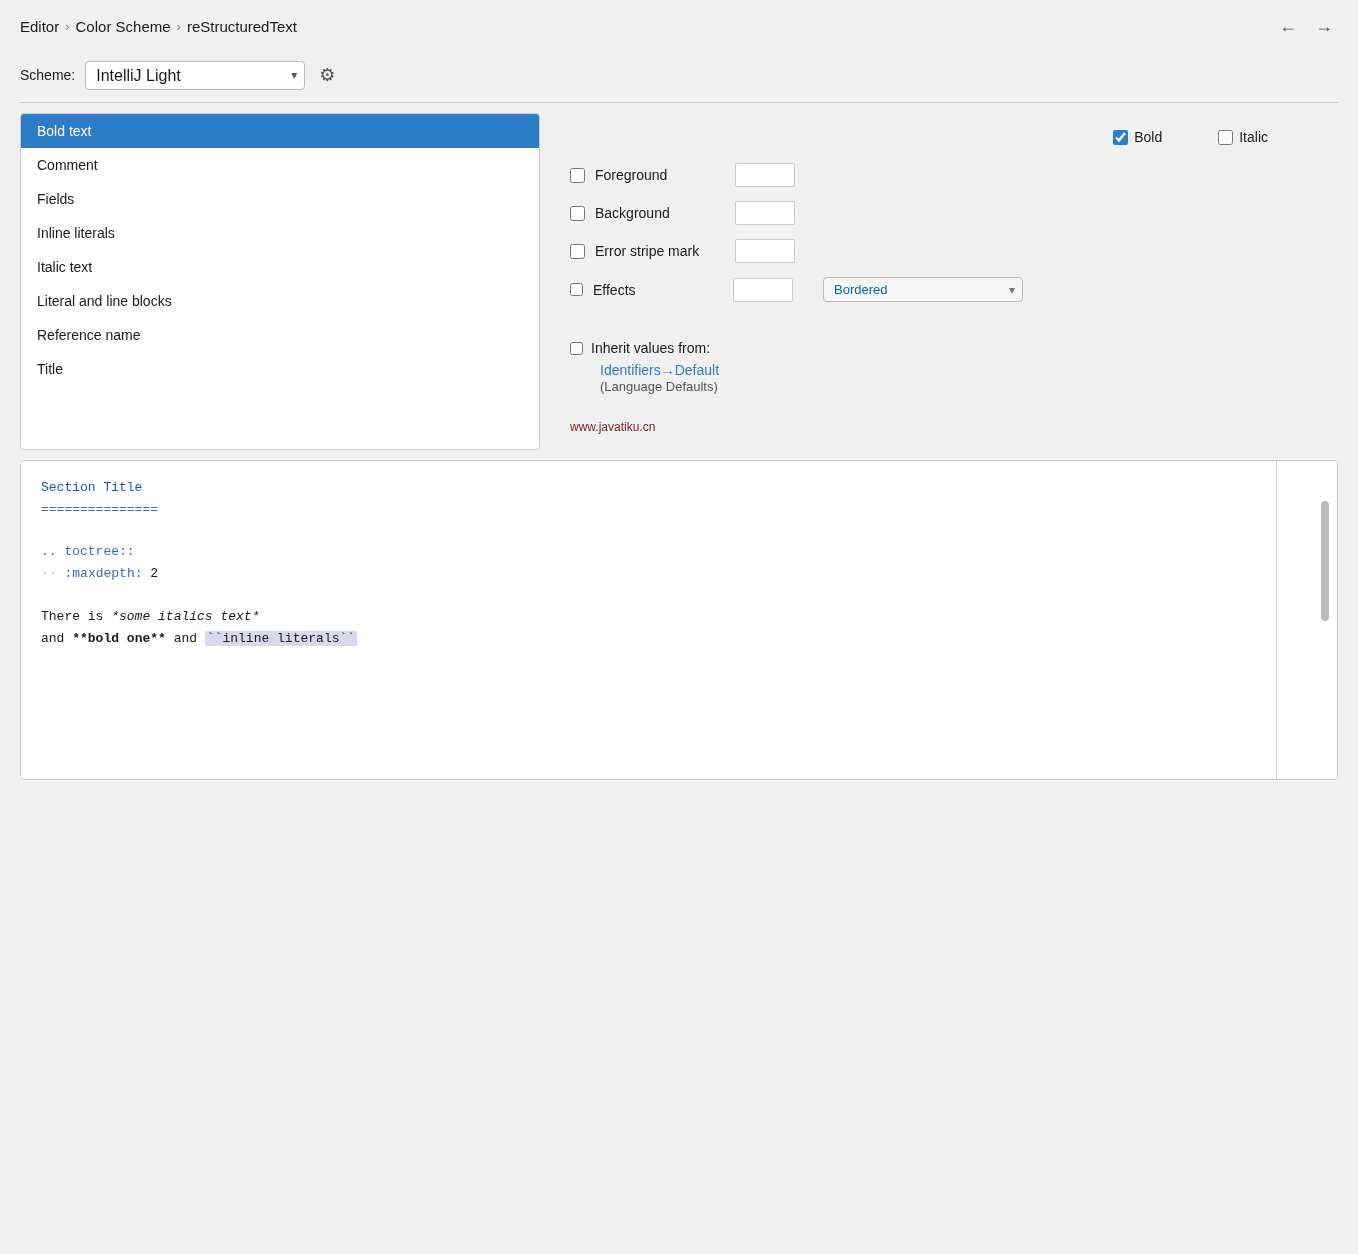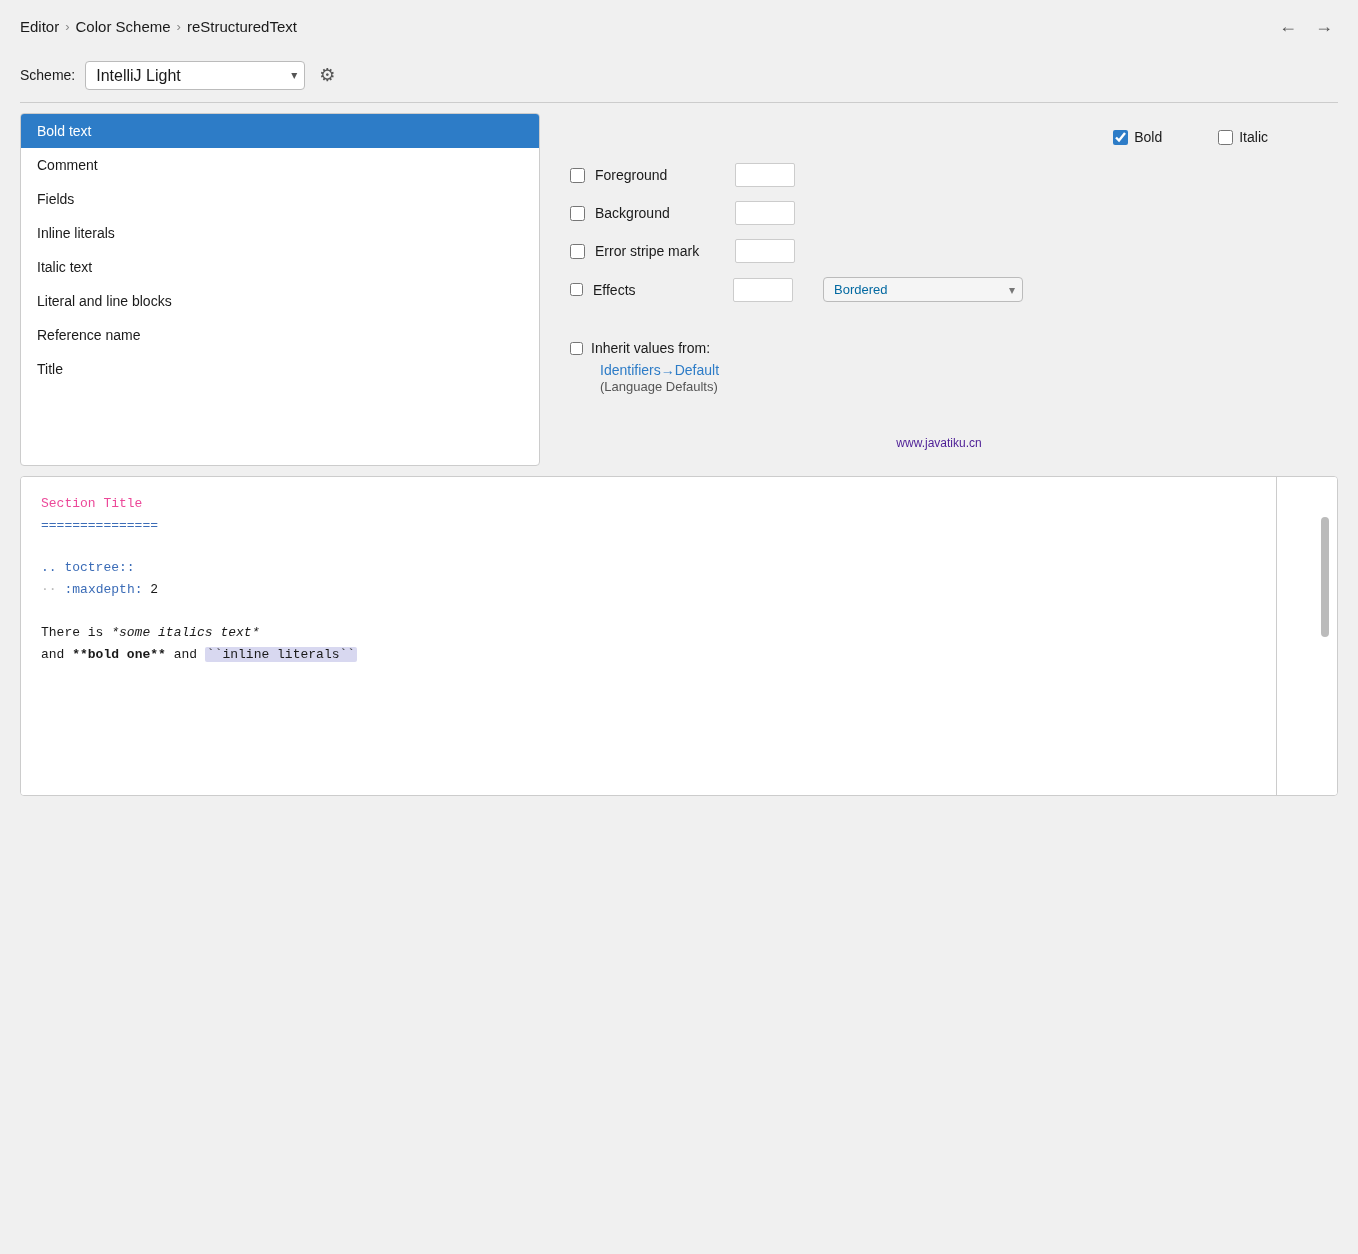--- a/index.html
+++ b/index.html
@@ -251,24 +251,24 @@
       text-decoration: none;
       margin-left: 30px;
     }
     .language-defaults {
       font-size: 13px;
       color: #555;
       margin-left: 30px;
     }
 
     .watermark {
-      color: #4c1d95;
+      color: #7f1d1d;
       font-size: 12px;
-      text-align: center;
-      margin-top: 28px;
+      text-align: left;
+      margin-top: 12px;
     }
 
     
     .preview-section {
       margin: 10px 20px 0 20px;
       display: flex;
       flex-direction: row;
       border: 1px solid #ccc;
       border-radius: 4px;
       overflow: hidden;
@@ -299,21 +299,21 @@
       background: #bbb;
       border-radius: 4px;
     }
     .code-bold { font-weight: bold; }
     .code-italic { font-style: italic; }
     .code-inline-literal {
       background: #d8d8f0;
       border-radius: 2px;
       padding: 0 2px;
     }
-    .code-section-title { color: #ec4899; font-family: "Courier New", monospace; font-size: 13px; }
+    .code-section-title { color: #1d4ed8; font-family: "Courier New", monospace; font-size: 13px; }
     .code-equals { color: #3b6cb7; font-family: "Courier New", monospace; font-size: 13px; }
     .code-directive { color: #3b6cb7; font-family: "Courier New", monospace; font-size: 13px; }
     .code-field { color: #3b6cb7; font-family: "Courier New", monospace; font-size: 13px; }
     .code-normal { color: #1a1a1a; font-family: "Courier New", monospace; font-size: 13px; }
   </style>
 </head>
 <body>
 
 <div class="top-bar">
   <div class="breadcrumb">

